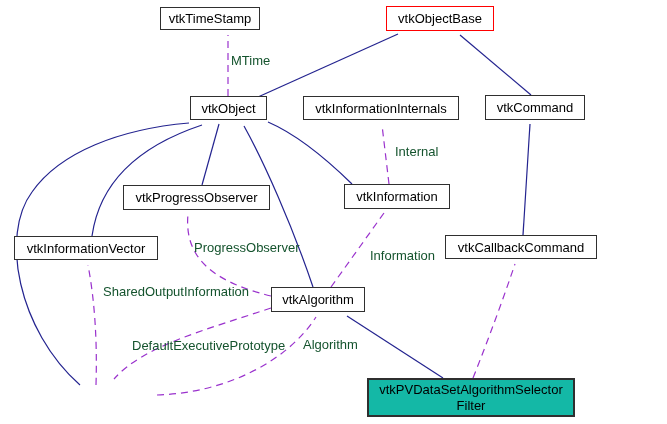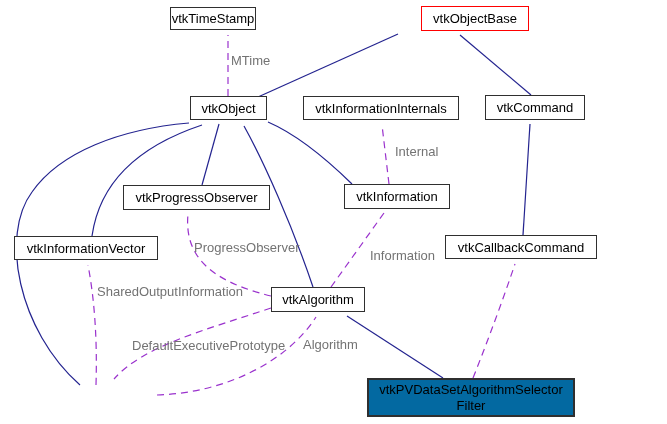--- a/index.html
+++ b/index.html
@@ -18,36 +18,36 @@
     position:absolute;
     box-sizing:border-box;
     background:#ffffff;
     border:1px solid #2f2f2f;
     color:#000000;
     font-size:13px;
     display:flex;align-items:center;justify-content:center;
     text-align:center;
     white-space:nowrap;
   }
-  .node.red{border-color:#ff0000;margin-left:35px;}
+  .node.red{border-color:#ff0000;}
   .node.focus{
-    background:#0369a1;
+    background:#14b8a6;
     border-width:2px;
     flex-direction:column;
     line-height:16px;
     white-space:normal;
   }
   .edge-label{
     position:absolute;
-    color:#737373;
+    color:#14532d;
     font-size:13px;
     line-height:15px;
     white-space:nowrap;
   }
-  .edge-label.center{text-align:left;}
+  .edge-label.center{text-align:right;}
 </style>
 </head>
 <body>
 
 <div class="canvas">
 
   <svg class="edges" width="667" height="424" viewBox="0 0 667 424" xmlns="http://www.w3.org/2000/svg">
     <defs>
       <marker id="arrow-inh" markerUnits="userSpaceOnUse" markerWidth="12" markerHeight="10" refX="10.5" refY="4.5" orient="auto">
         <path d="M0,0.8 L11,4.5 L0,8.2 z" fill="#23238f"></path>
@@ -70,21 +70,21 @@
     <path class="use" d="M228,96 L228,35" marker-end="url(#arrow-use)"></path>
     <path class="use" d="M389,184 L382,125" marker-end="url(#arrow-use)"></path>
     <path class="use" d="M271,296 C210,281 184,256 188,214" marker-end="url(#arrow-use)"></path>
     <path class="use" d="M331,287 L384,213" marker-end="url(#arrow-use)"></path>
     <path class="use" d="M96,385 Q98,318 88,265" marker-end="url(#arrow-use)"></path>
     <path class="use" d="M271,308 C205,330 143,346 114,379" marker-end="url(#arrow-use)"></path>
     <path class="use" d="M157,395 C225,393 287,362 316,317" marker-end="url(#arrow-use)"></path>
     <path class="use" d="M473,378 Q496,320 515,264" marker-end="url(#arrow-use)"></path>
   </svg>
 
-  <div class="node" style="left:170px;top:7px;width:86px;height:23px">
+  <div class="node" style="left:160px;top:7px;width:100px;height:23px">
     <span>vtkTimeStamp</span>
   </div>
 
   <div class="node red" style="left:386px;top:6px;width:108px;height:25px">
     <span>vtkObjectBase</span>
   </div>
 
   <div class="node" style="left:190px;top:96px;width:77px;height:24px">
     <span>vtkObject</span>
   </div>

